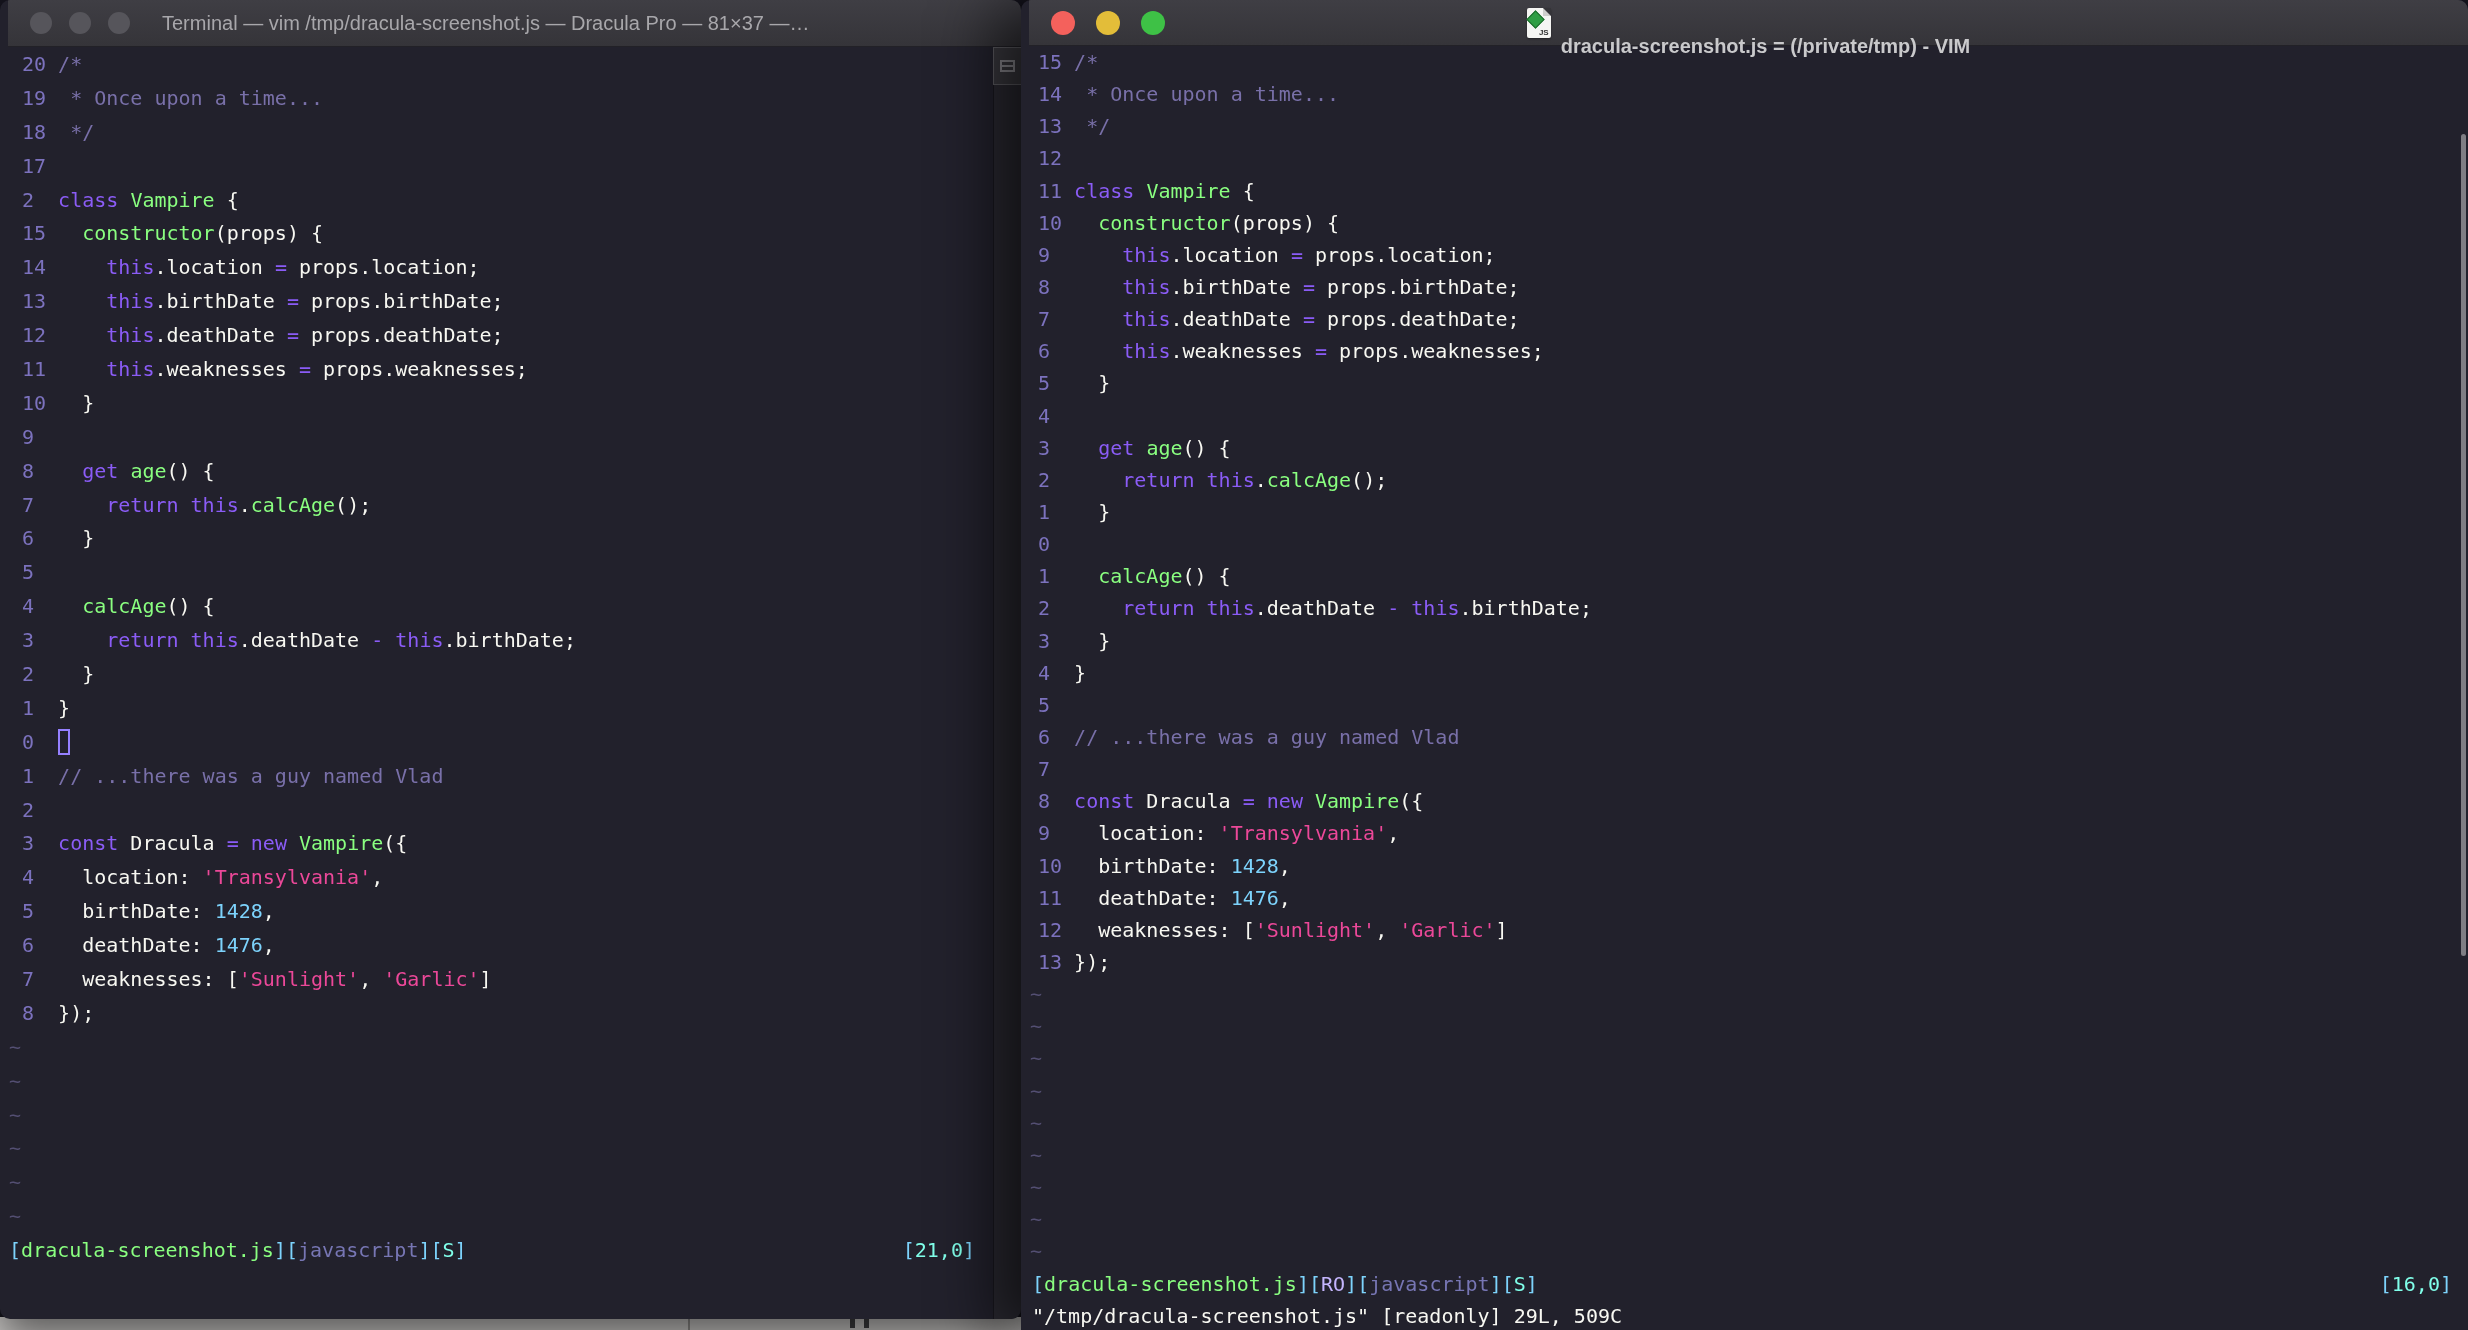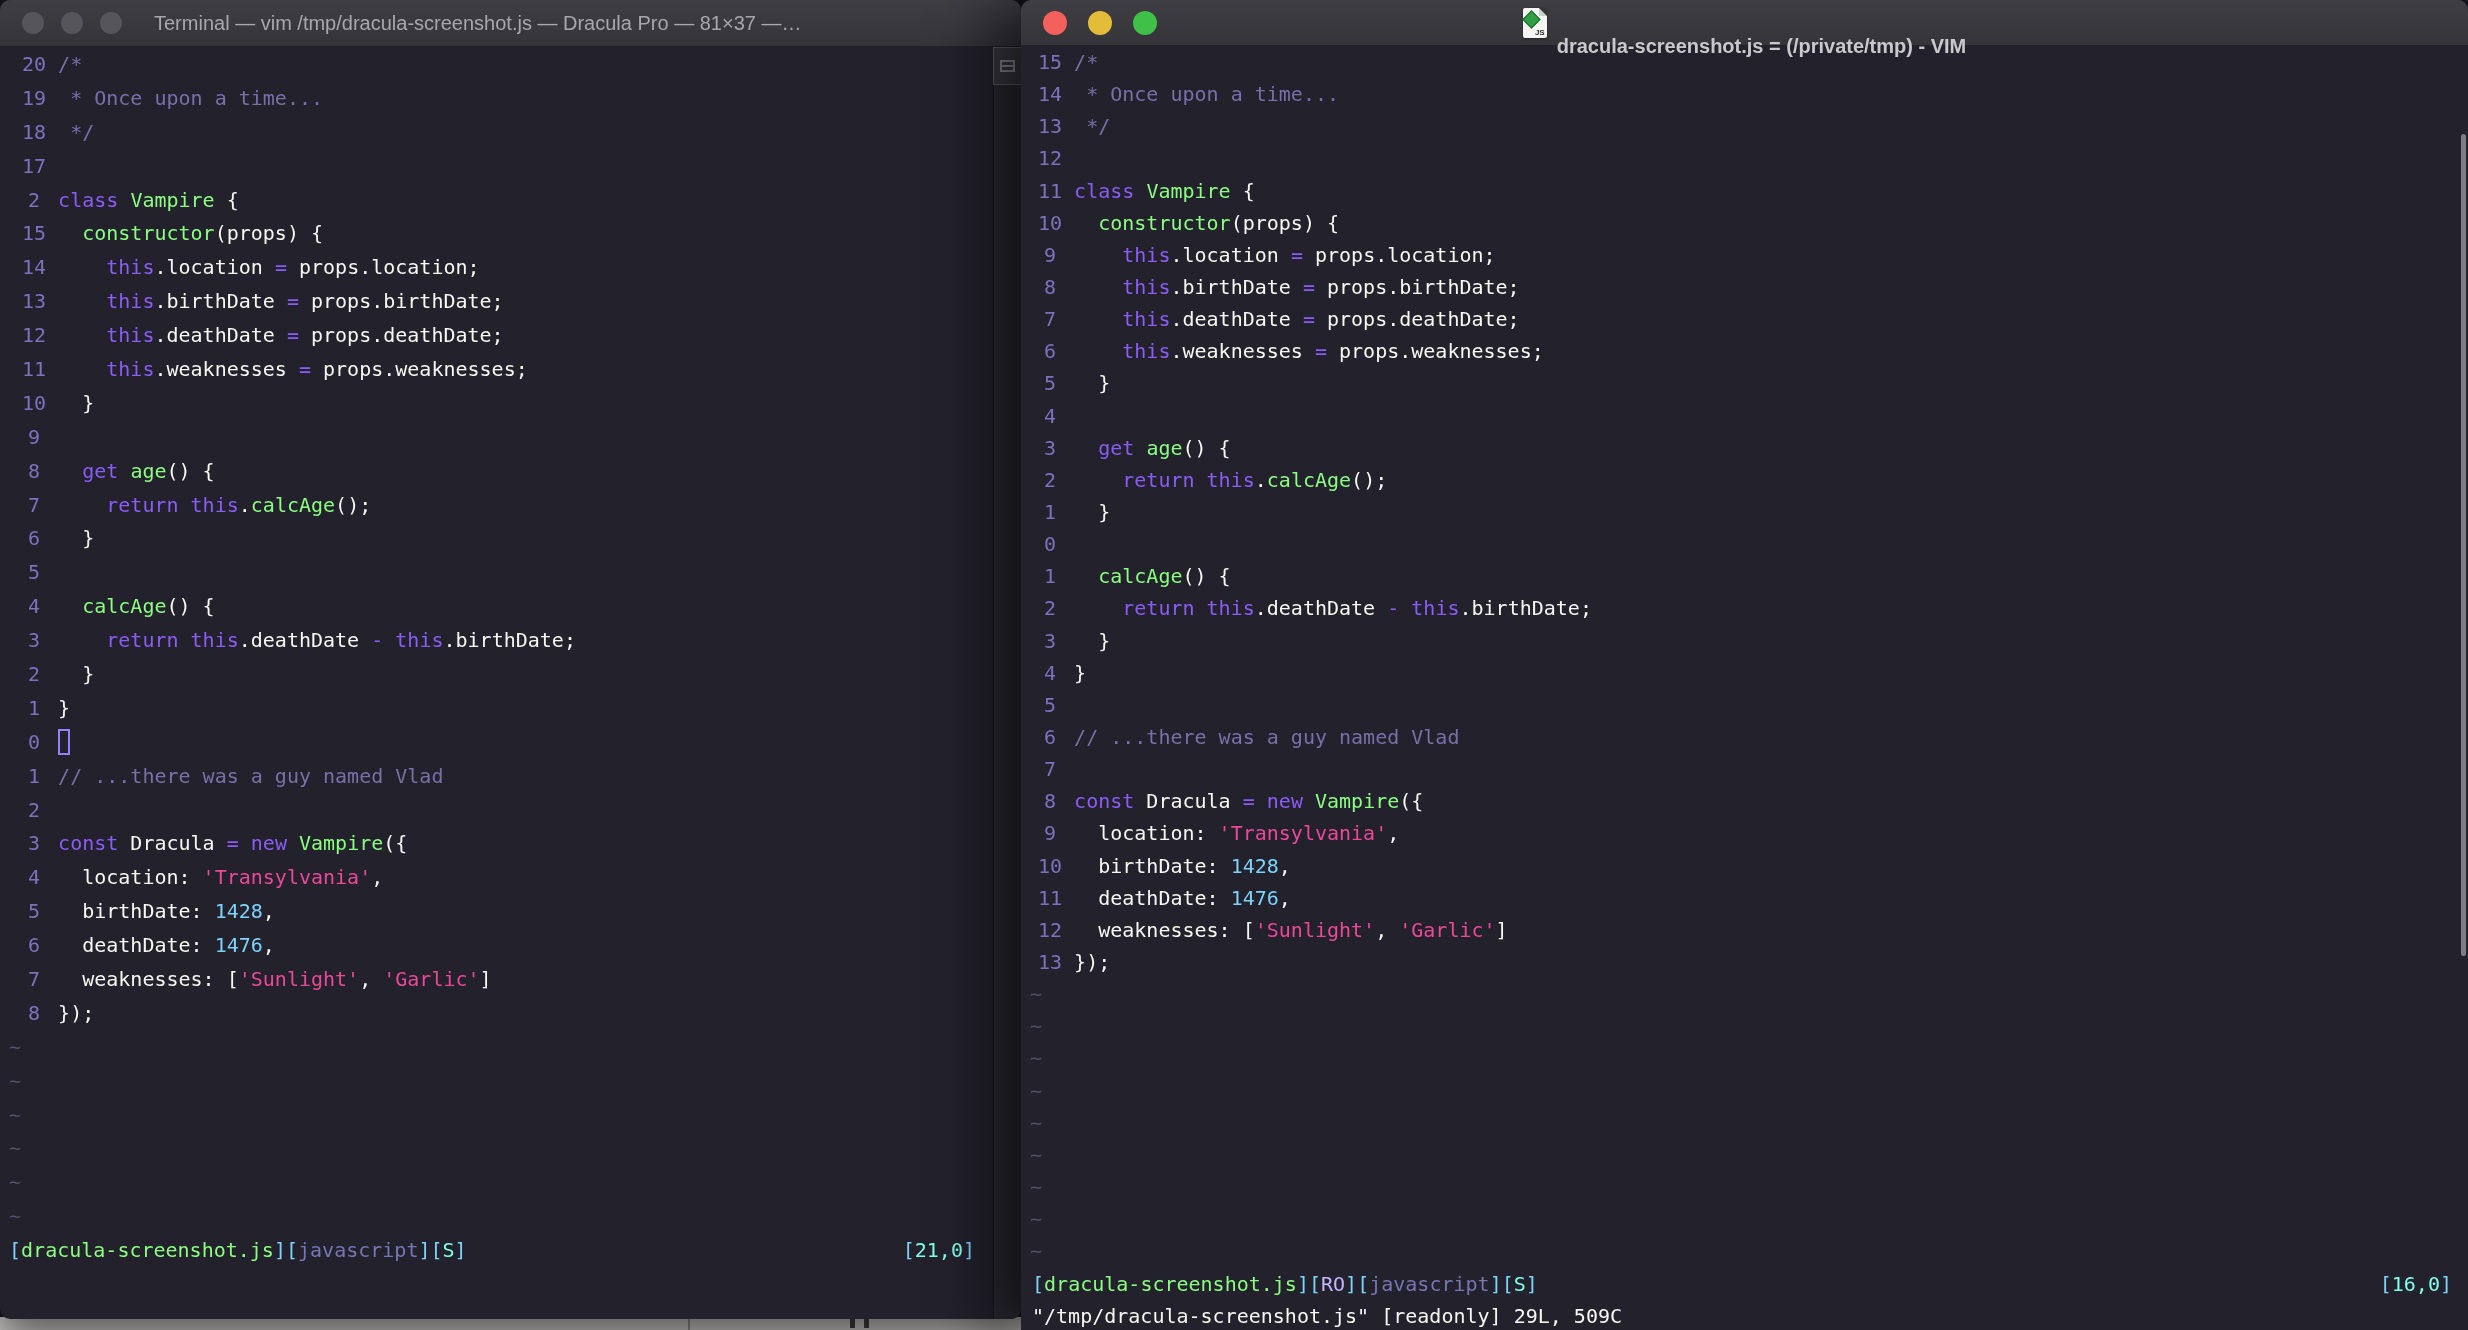--- a/index.html
+++ b/index.html
@@ -6,21 +6,21 @@
   *{box-sizing:border-box;}
   .ui{font-family:"Liberation Sans",sans-serif;}
 
   
   .window{position:absolute;background:#22212C;}
   #win-left{left:0;top:0;width:1021px;height:1319px;border-radius:10px;z-index:1;
             box-shadow:0 18px 40px rgba(0,0,0,.55);overflow:hidden;}
   #win-right{left:1021px;top:0;width:1447px;height:1330px;border-radius:10px 10px 0 0;z-index:2;
             box-shadow:-28px 6px 60px rgba(0,0,0,.6);overflow:hidden;}
 
-  .titlebar{position:absolute;left:0;top:0;right:0;height:47px;
+  .titlebar{position:absolute;left:8px;top:0;right:0;height:47px;
             background:linear-gradient(#3f3e44,#353439);border-bottom:1px solid #222127;
             display:flex;align-items:center;}
   #win-right .titlebar{height:46px;}
   .tl{width:22px;height:22px;border-radius:50%;margin-right:17px;flex:0 0 auto;}
   .tl-group{display:flex;align-items:center;padding-left:22px;}
   .tl.grey{background:#56555b;}
   .tl.red{background:#F4615C;}
   .tl.yellow{background:#E3BD39;}
   .tl.green{background:#3EC146;width:24px;height:24px;}
   #win-right .tl{width:24px;height:24px;margin-right:21px;}
@@ -41,21 +41,21 @@
             color:#333;font-family:"Liberation Sans",sans-serif;}
 
   
   .rows{position:absolute;left:0;top:47px;}
   #win-left .rows{right:28px;}
   #win-right .rows{top:46px;right:8px;}
   .row{display:flex;align-items:center;white-space:pre;font-family:"DejaVu Sans Mono",monospace;
        font-size:20px;}
   #win-left .row{height:33.9px;}
   #win-right .row{height:32.15px;}
-  .ln{display:inline-block;width:2ch;text-align:center;color:#7C72BE;margin-right:1ch;flex:0 0 auto;}
+  .ln{display:inline-block;width:2ch;text-align:left;color:#7C72BE;margin-right:1ch;flex:0 0 auto;}
   #win-left .ln{margin-left:22px;}
   #win-right .ln{margin-left:17px;}
   .code{white-space:pre;}
   .row.tilde-row{padding-left:9px;}
 
   .tk-c{color:#7970A9;}   
   .tk-ft{color:#7776B4;}  
   .tk-p{color:#8b5cf6;}   
   .tk-g{color:#8AFF80;}   
   .tk-w{color:#F8F8F2;}   

